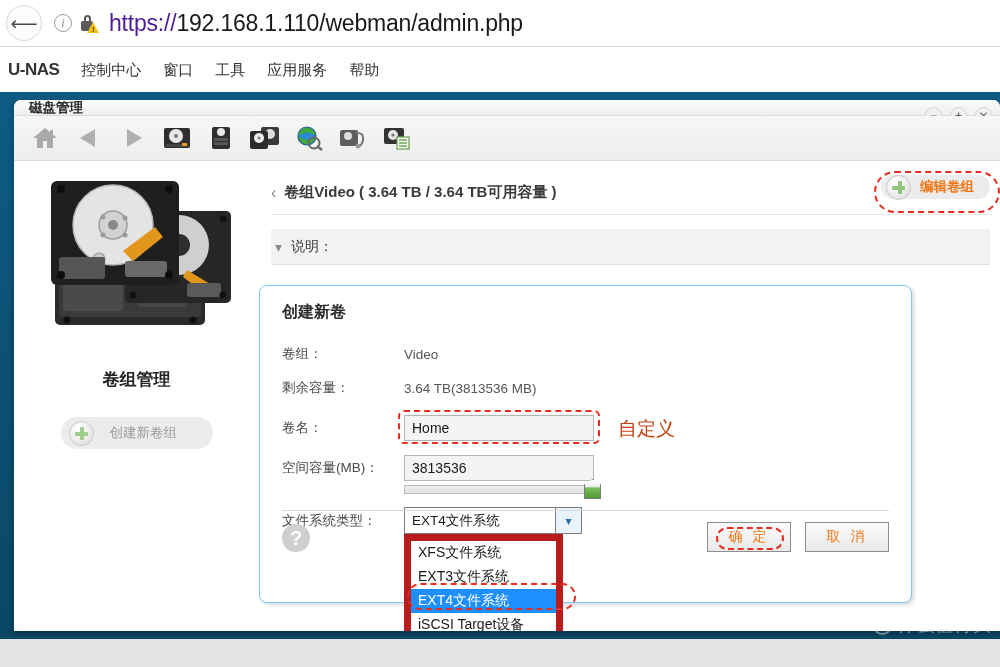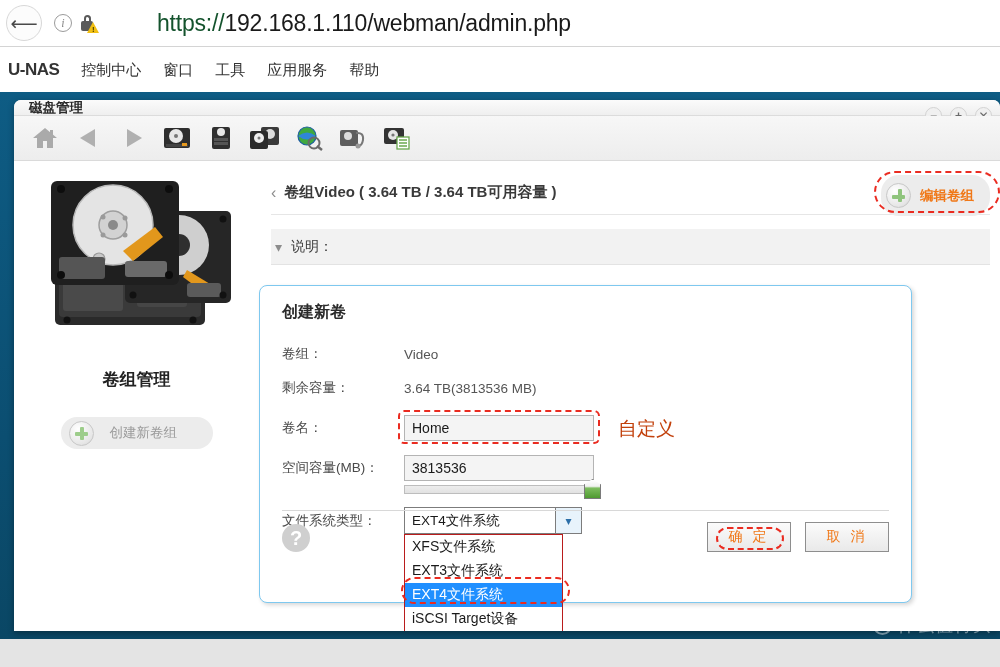--- a/index.html
+++ b/index.html
@@ -50,21 +50,21 @@
     border-bottom: 11px solid #f2c014;
   }
   #lock-icon .warn-bang {
     position: absolute; left: 13px; top: 13px;
     font-size: 8px; color: #4a4000; font-weight: bold; line-height: 1;
   }
   #url-text {
     margin-left: 10px; font-size: 23px; letter-spacing: -0.2px;
     color: #1a1a1a; white-space: nowrap;
   }
-  #url-text .scheme { color: #14532d; margin-left: 48px; }
+  #url-text .scheme { color: #4c1d95; }
 
   
   #nas-menubar {
     position: absolute; left: 0; top: 48px; width: 1000px; height: 44px;
     background: #ffffff;
     display: flex; align-items: center;
   }
   #nas-logo {
     margin-left: 8px; font-size: 17px; font-weight: bold; 
     color: #333333; letter-spacing: -0.5px;
@@ -161,21 +161,21 @@
 
   #vg-header-row {
     position: relative; margin-left: 12px; margin-right: 10px;
     height: 44px; display: flex; align-items: center;
     border-bottom: 1px solid #e6e6e6;
   }
   #vg-back-chevron { font-size: 16px; color: #8d8d8d; margin-right: 8px; }
   #vg-title { font-size: 15px; color: #3a3a3a; font-weight: bold; }
   #vg-actions { position: absolute; right: 0; top: 4px; display: flex; gap: 12px; }
   .pill-button {
-    height: 41px; border-radius: 18px; background: #ececec;
+    height: 24px; border-radius: 18px; background: #ececec;
     display: flex; align-items: center; gap: 9px; padding: 0 16px 0 5px;
   }
   .pill-button .label { font-size: 13.5px; font-weight: bold; color: #f07818; }
 
   #annot-edit-vg {
     position: absolute; left: -7px; top: -4px; width: 126px; height: 42px;
     border: 2px dashed #ea2b20; border-radius: 21px; pointer-events: none;
   }
 
   #desc-row {
@@ -234,21 +234,21 @@
     font-size: 13.5px; color: #1a1a1a;
   }
   #fs-select-arrow {
     width: 27px; height: 27px; margin-left: -1px;
     border: 1px solid #7c7c7c; background: #e8f3fb;
     display: flex; align-items: center; justify-content: center;
     color: #2c6fa8; font-size: 12px;
   }
   #fs-dropdown-list {
     position: absolute; left: 122px; top: 27px; width: 159px;
-    background: #ffffff; border: 1px solid #b91c1c; z-index: 20;
+    background: #ffffff; border: 7px solid #b91c1c; z-index: 20;
   }
   #fs-dropdown-list .opt {
     height: 24px; display: flex; align-items: center; padding-left: 7px;
     font-size: 14px; color: #1a1a1a;
   }
   #fs-dropdown-list .opt.selected { background: #1f8fff; color: #ffffff; }
   #annot-ext4 {
     position: absolute; left: -4px; top: 42px; width: 169px; height: 27px;
     border: 2px dashed #ea2b20; border-radius: 14px; pointer-events: none; z-index: 21;
   }

